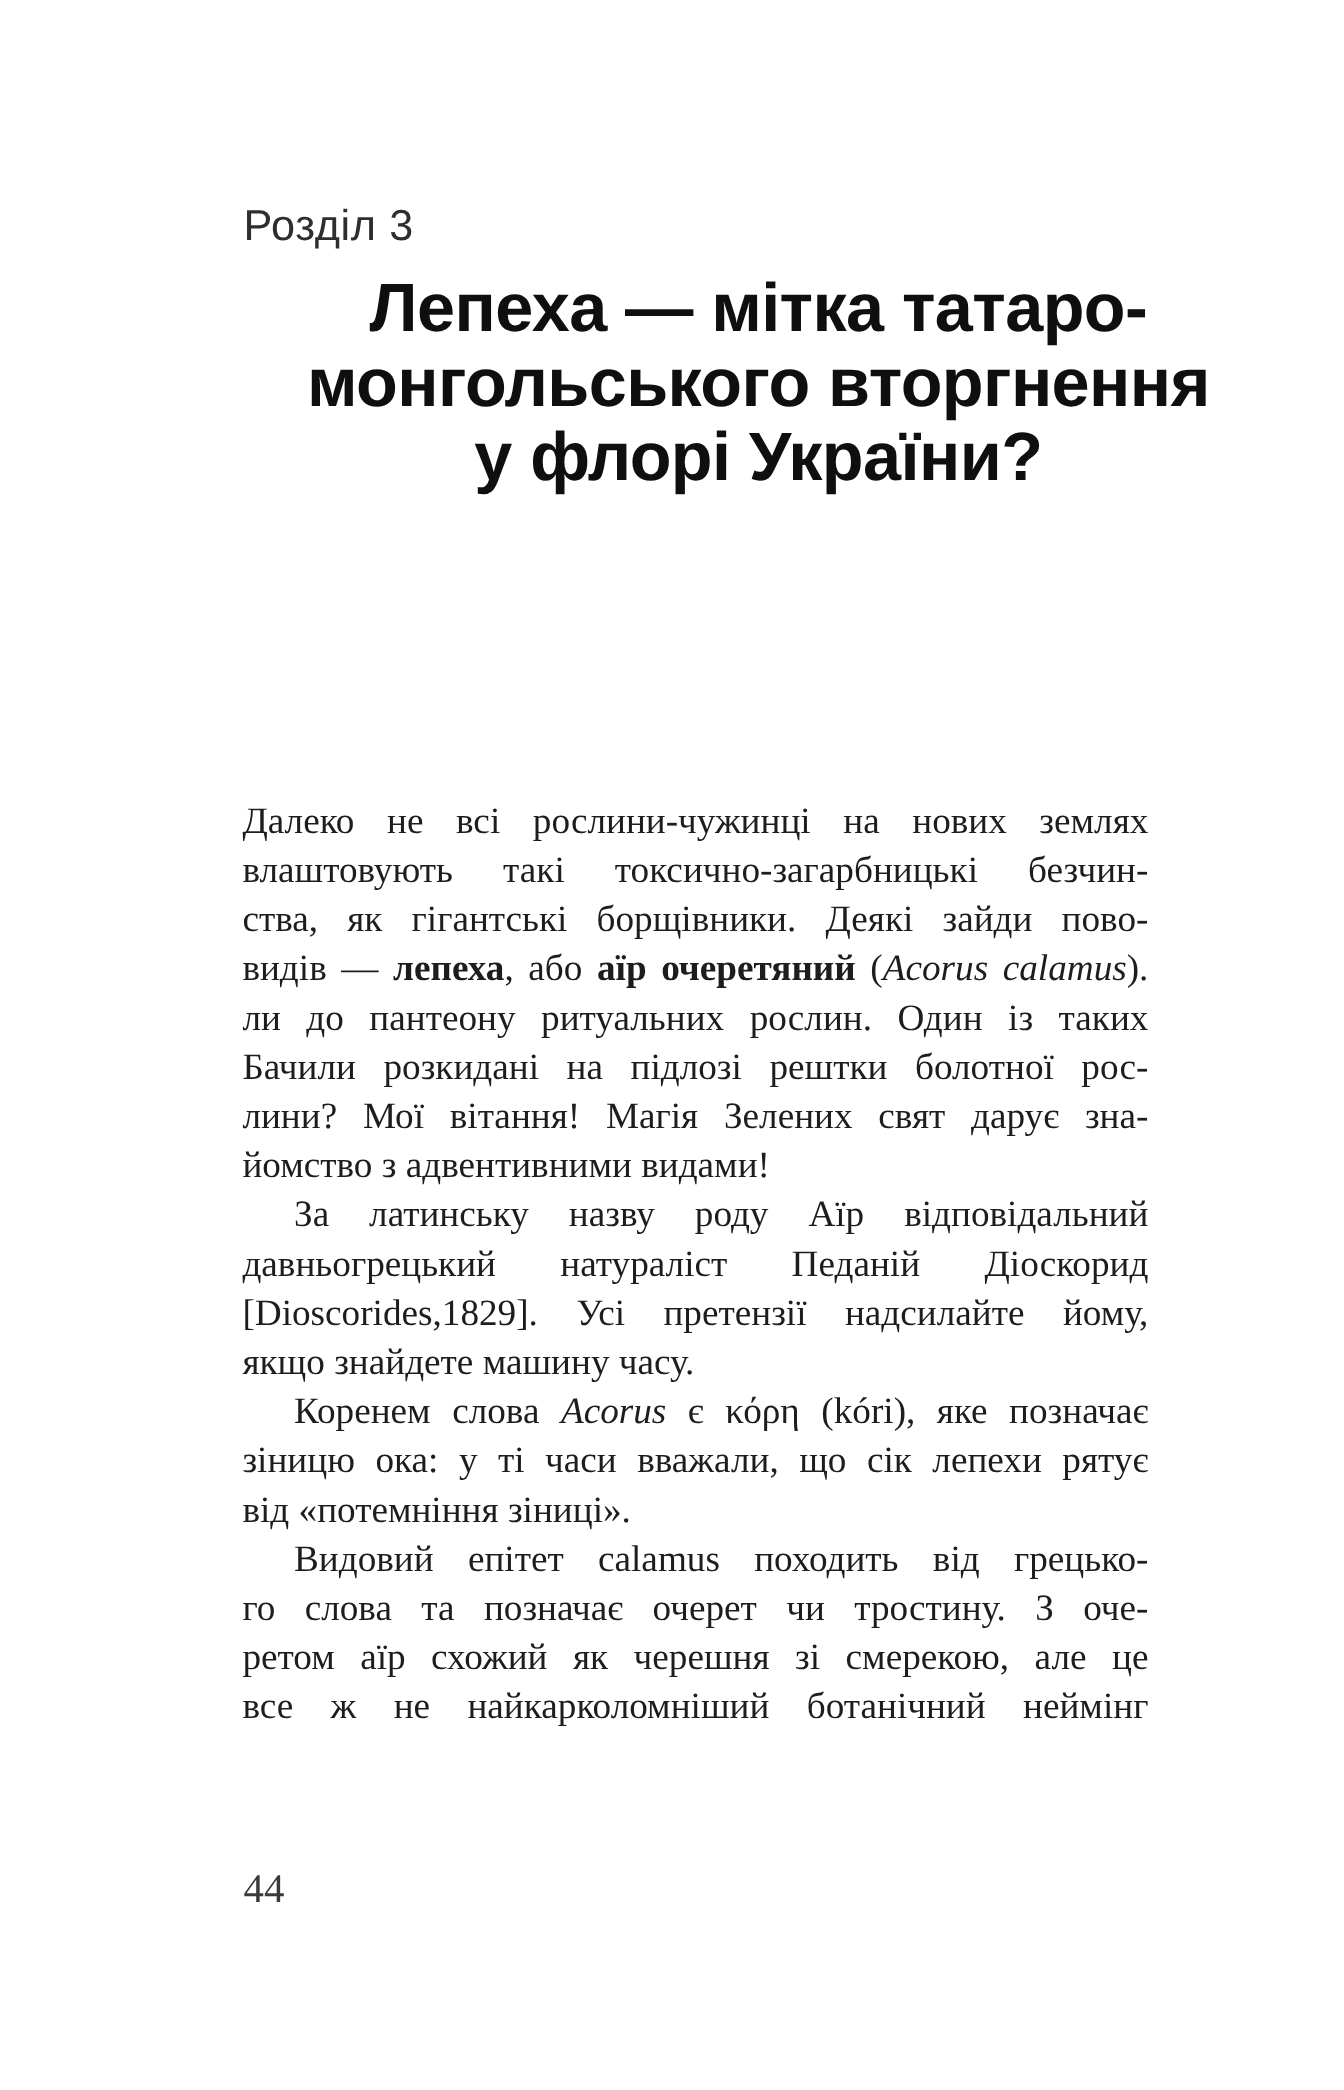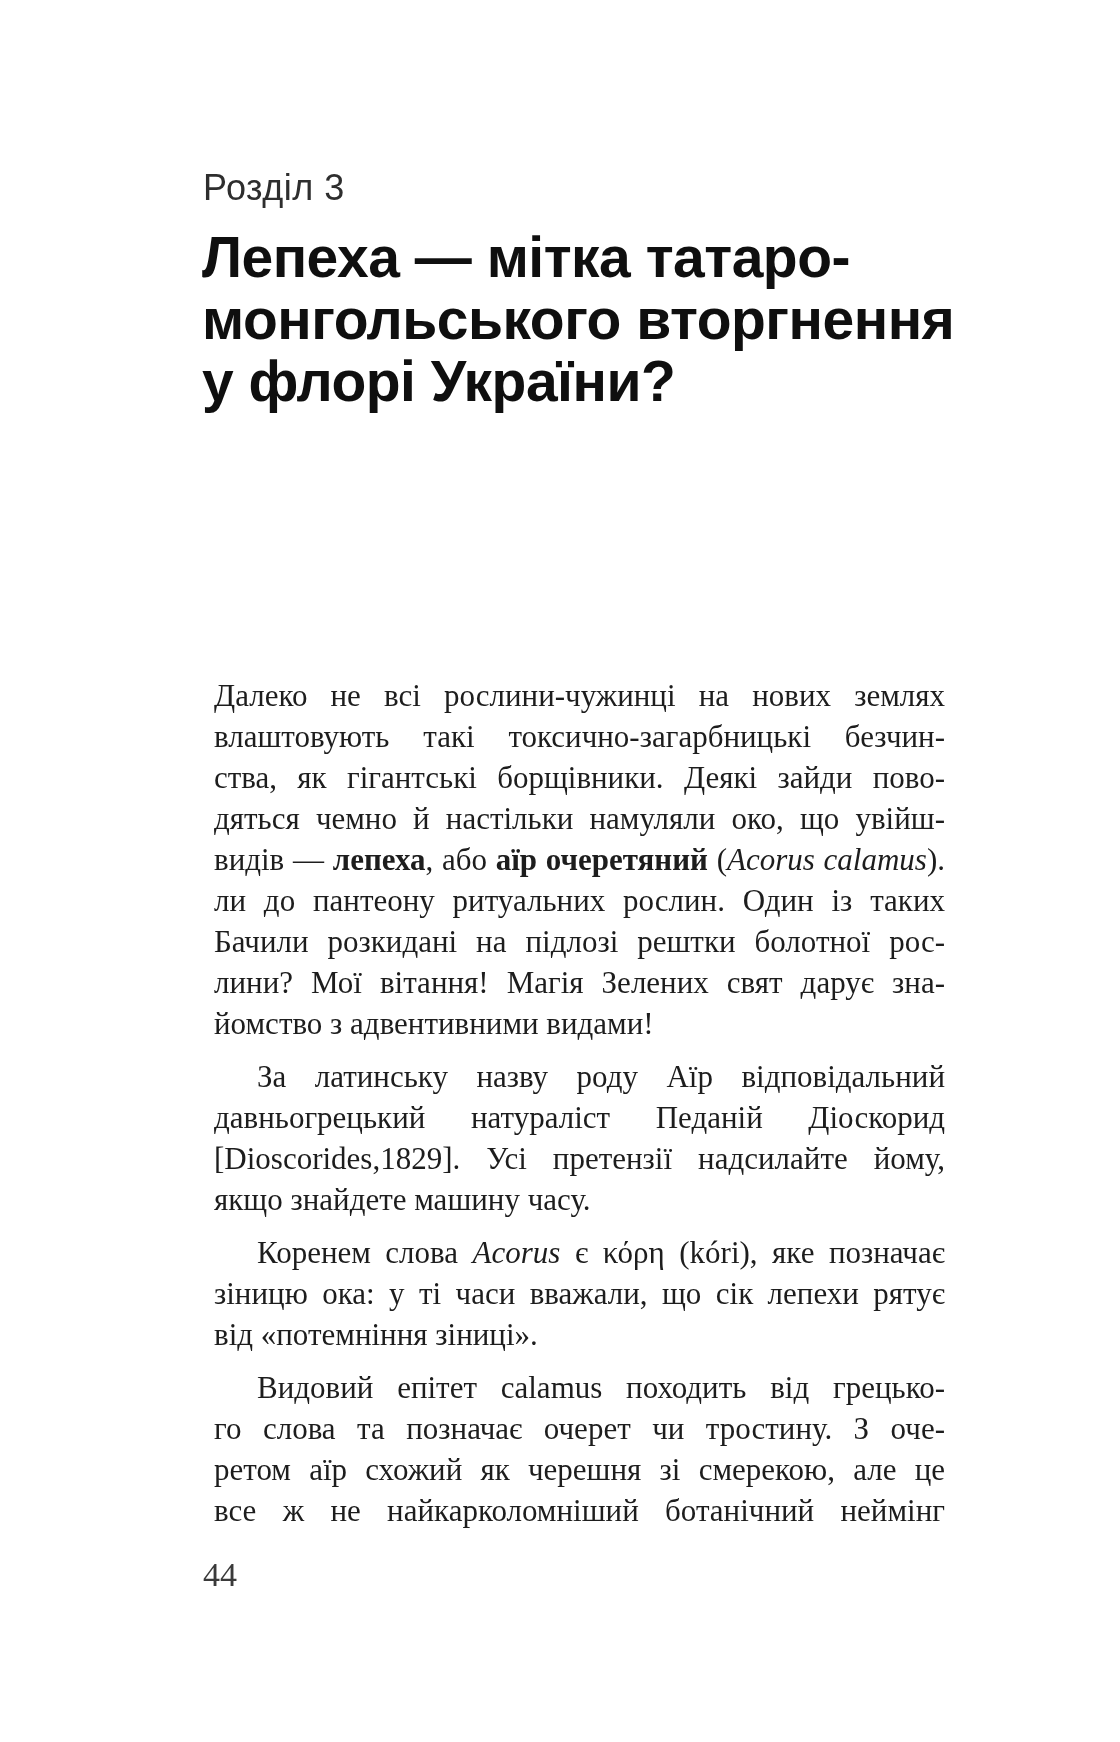--- a/index.html
+++ b/index.html
@@ -38,31 +38,32 @@
     font-family: "Liberation Sans", sans-serif;
     font-weight: 700;
     font-size: 57px;
     line-height: 62px;
     letter-spacing: -0.5px;
     color: #0f0f0f;
   }
   .title .title-line {
     display: block;
     white-space: nowrap;
+    text-align: center;
   }
   .bodytext {
     position: absolute;
     left: 202px;
     top: 663px;
     width: 755px;
     font-size: 31px;
     line-height: 41px;
     color: #1d1d1d;
   }
-  .para { margin: 12px; padding: 0; }
+  .para { margin: 0; padding: 0; }
   .line {
     text-align: justify;
     text-align-last: justify;
   }
   .line.lastline {
     text-align: right;
     text-align-last: left;
   }
   .para.indent .line.firstline {
     text-indent: 43px;
@@ -91,21 +92,20 @@
     <span class="title-line">Лепеха — мітка татаро-</span>
     <span class="title-line">монгольського вторгнення</span>
     <span class="title-line">у флорі України?</span>
   </h1>
 
   <div class="bodytext">
       <div class="para">
         <div class="line firstline"><span>Далеко не всі рослини-чужинці на нових землях</span></div>
         <div class="line"><span>влаштовують такі токсично-загарбницькі безчин-</span></div>
         <div class="line"><span>ства, як гігантські борщівники. Деякі зайди пово-</span></div>
-        <div class="line"><span>дяться чемно й настільки намуляли око, що увійш-</span></div>
         <div class="line"><span>видів — </span><b>лепеха</b><span>, або </span><b>аїр очеретяний</b><span> (</span><i>Acorus calamus</i><span>).</span></div>
         <div class="line"><span>ли до пантеону ритуальних рослин. Один із таких</span></div>
         <div class="line"><span>Бачили розкидані на підлозі рештки болотної рос-</span></div>
         <div class="line"><span>лини? Мої вітання! Магія Зелених свят дарує зна-</span></div>
         <div class="line lastline"><span>йомство з адвентивними видами!</span></div>
       </div>
       <div class="para indent">
         <div class="line firstline"><span>За латинську назву роду Аїр відповідальний</span></div>
         <div class="line"><span>давньогрецький натураліст Педаній Діоскорид</span></div>
         <div class="line"><span>[Dioscorides,1829]. Усі претензії надсилайте йому,</span></div>

